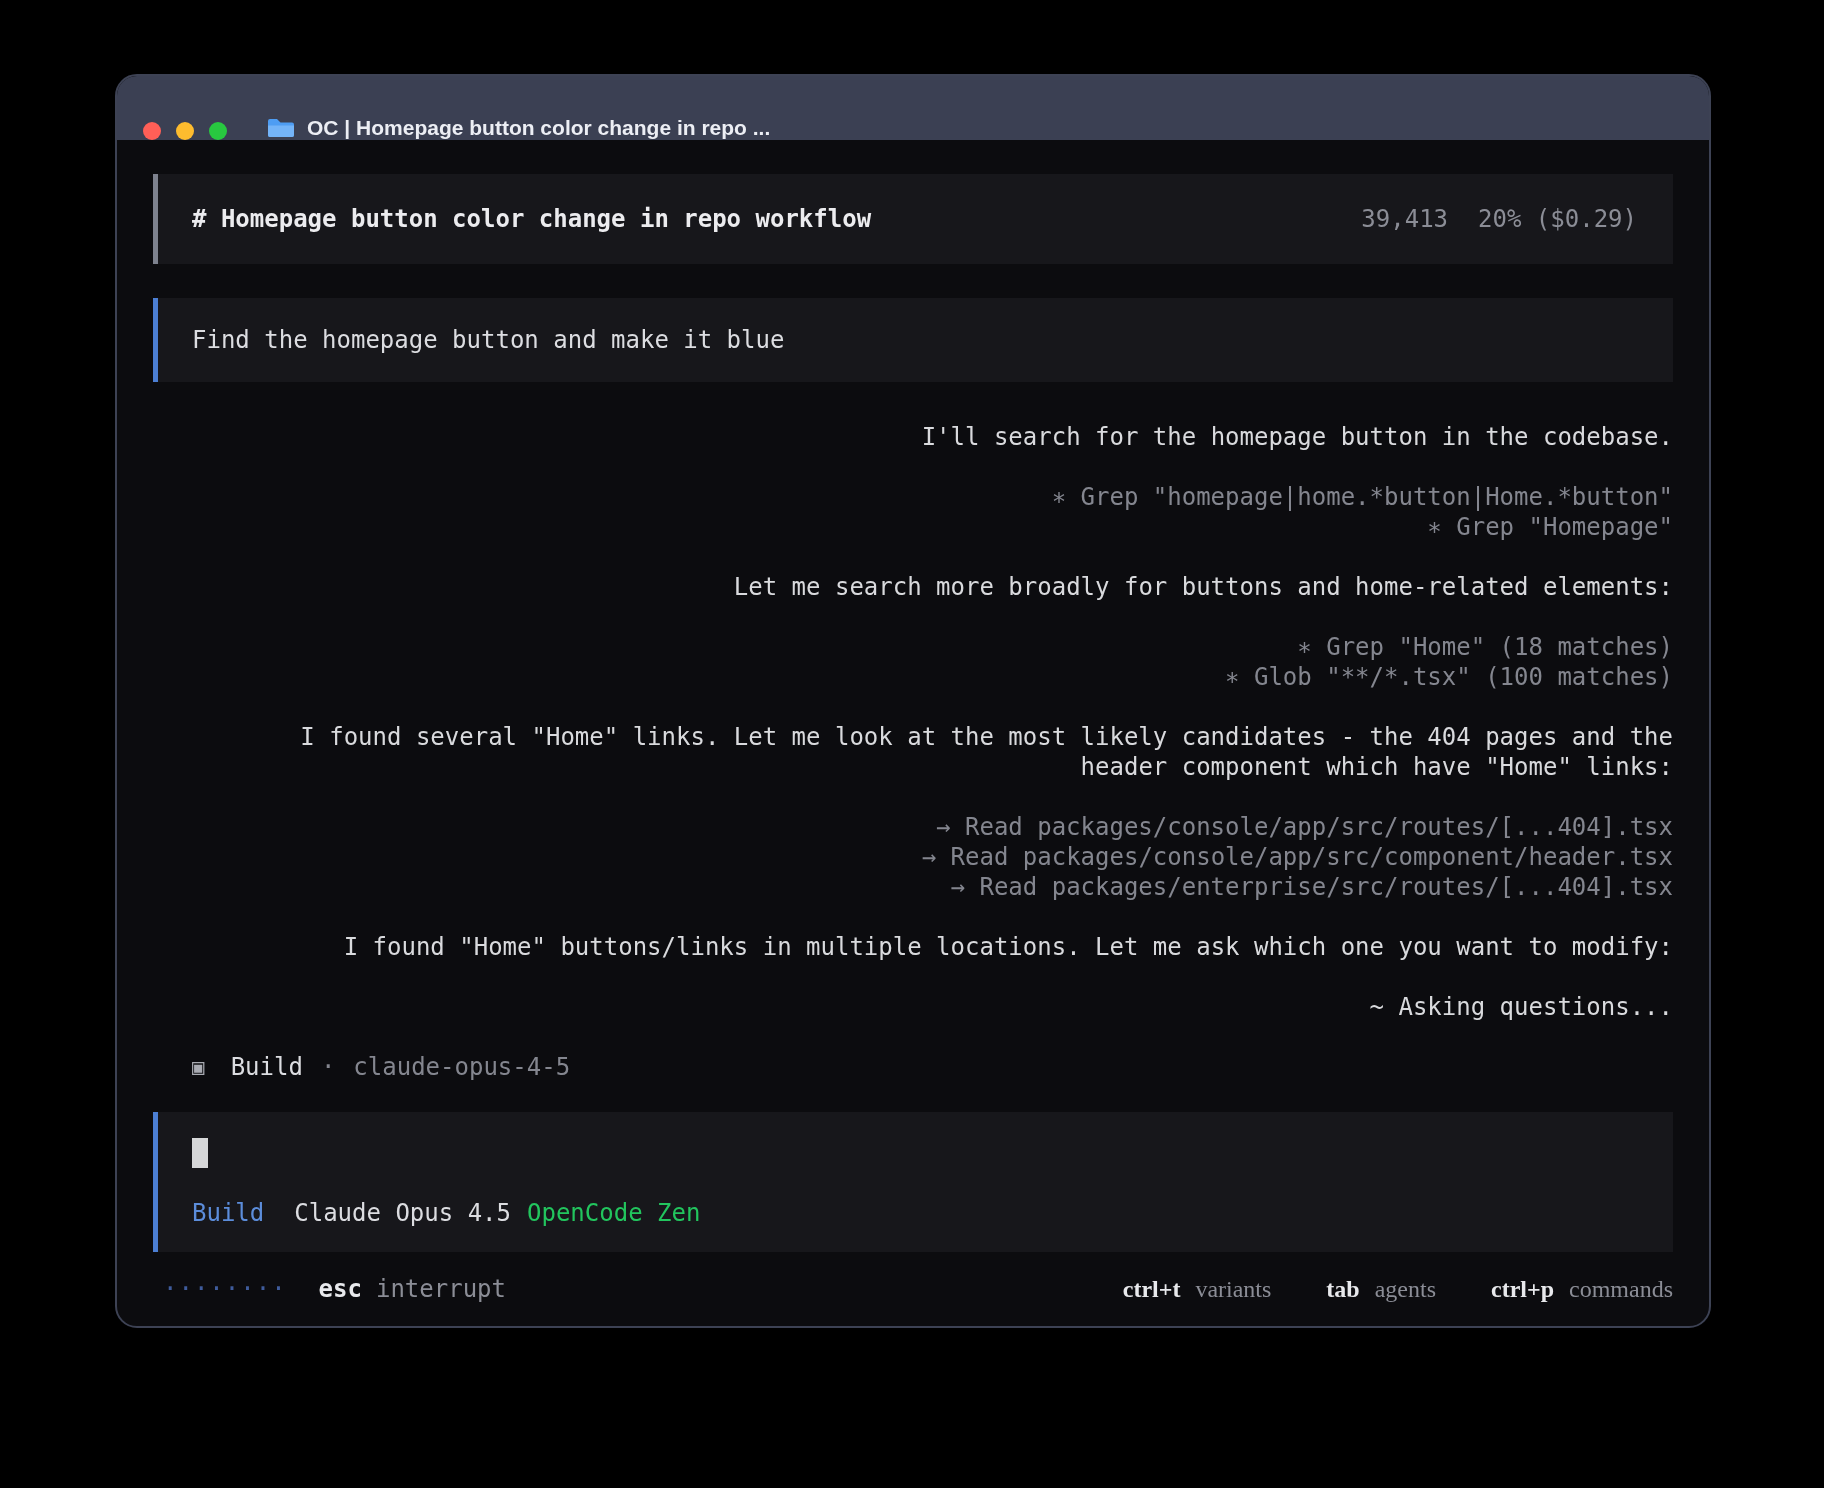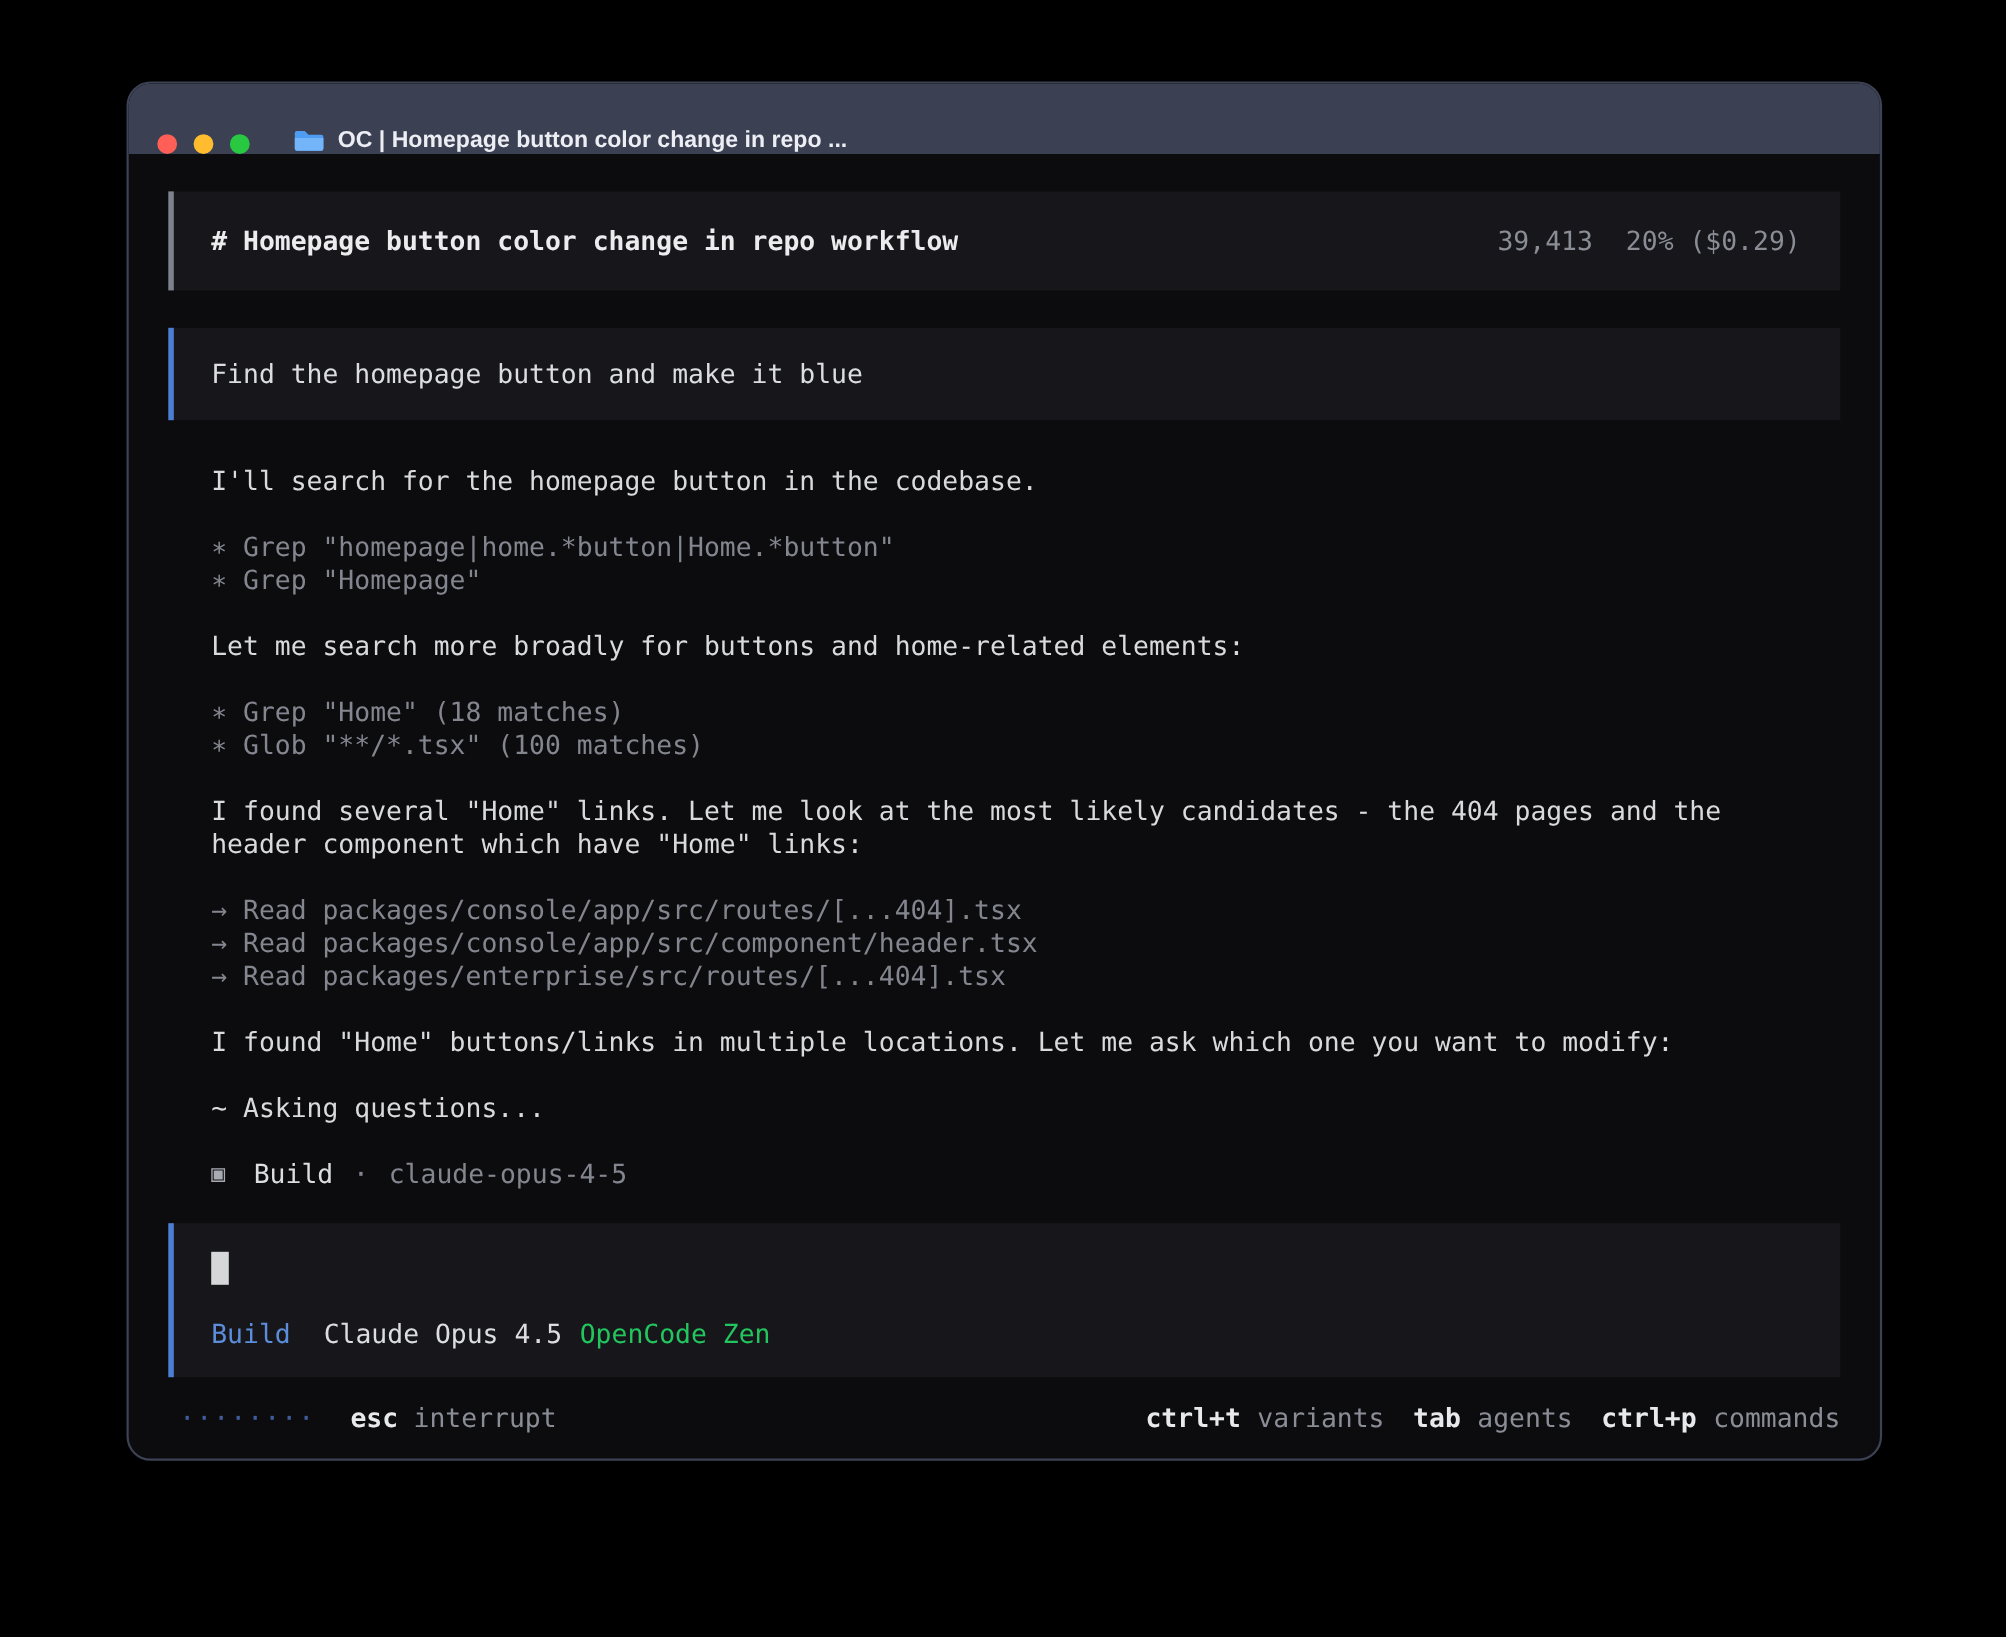--- a/index.html
+++ b/index.html
@@ -32,20 +32,21 @@
     font-family: "Liberation Sans", sans-serif;
     font-weight: 700; font-size: 21px; color: #eceef4;
     white-space: nowrap;
   }
 
   .content {
     flex: 1;
     display: flex; flex-direction: column;
     padding: 34px 36px 0 36px;
     font-size: 24px;
+    text-align: right;
   }
 
   .box { background: #17171b; }
 
   .header-box {
     border-left: 5px solid #7e828e;
     height: 90px;
     display: flex; align-items: center; justify-content: space-between;
     padding: 0 36px 0 34px;
   }
@@ -94,21 +95,21 @@
   .footer {
     margin-top: auto;
     height: 74px;
     display: flex; align-items: center; justify-content: space-between;
   }
   .footer-left { display: flex; align-items: center; }
   .spinner { color: #3f5c9c; margin-left: 10px; margin-right: 32px; letter-spacing: 1px; }
   .key { color: #e8e9ec; font-weight: 700; }
   .hint { color: #8b8d96; }
   .footer-left .key { margin-right: 14px; }
-  .footer-right { display: flex; align-items: center; gap: 26px; }
+  .footer-right { display: flex; align-items: center; gap: 55px; font-family: Liberation Serif, serif; }
   .shortcut { display: flex; gap: 15px; white-space: pre; }
 </style>
 </head>
 <body>
 
 <div class="window">
 
   <div class="titlebar">
     <div class="lights">
       <div class="light red"></div>

